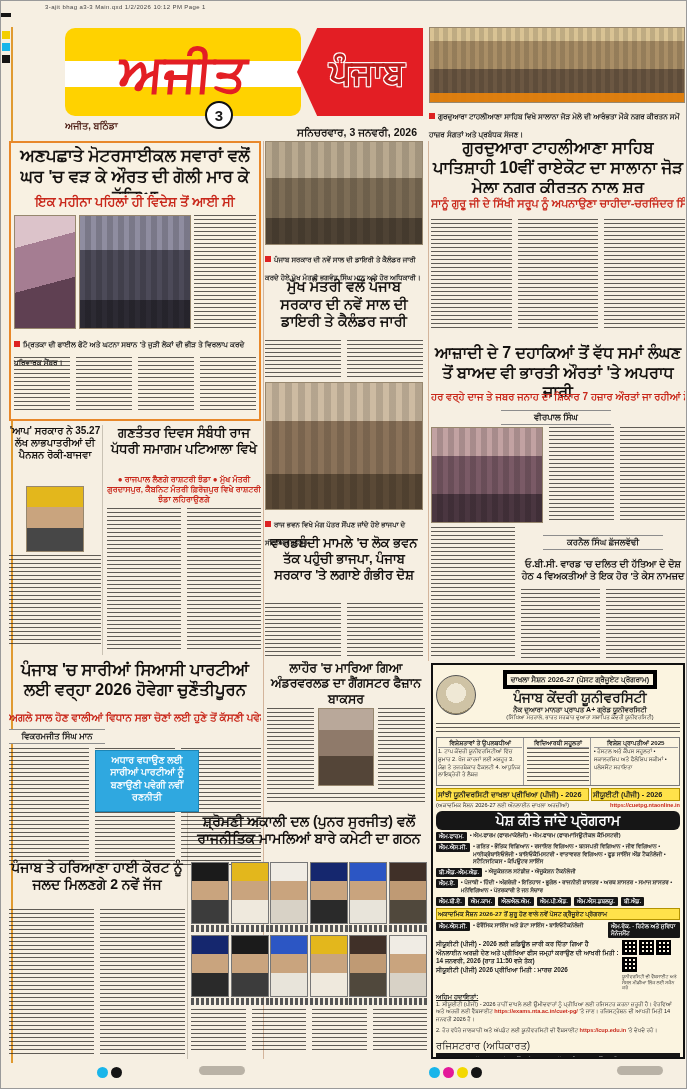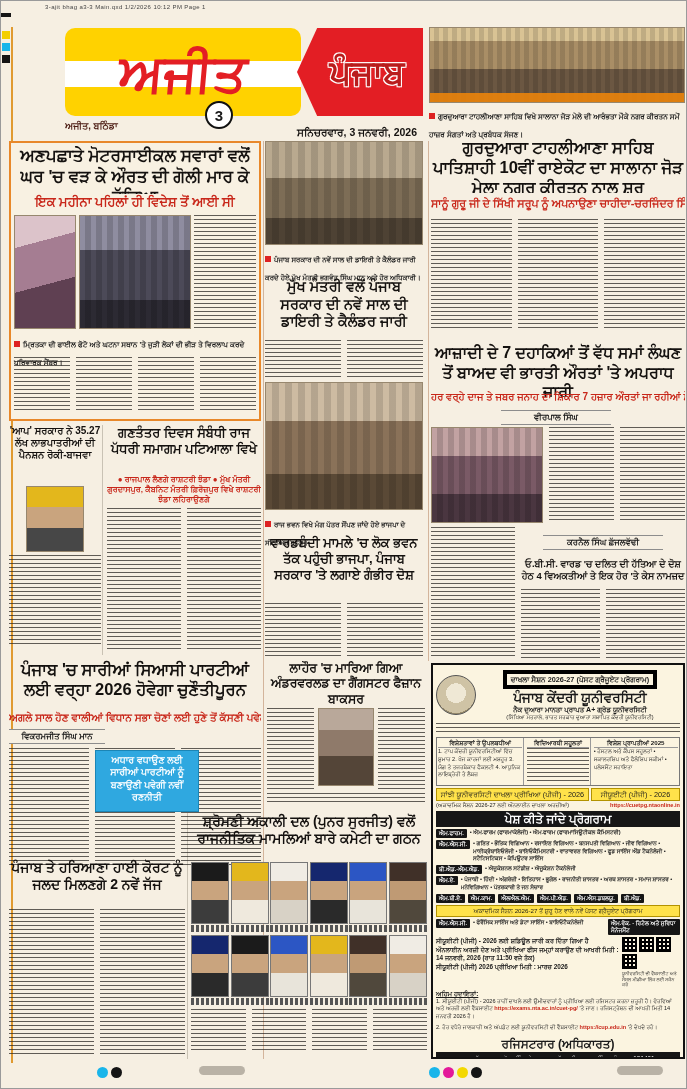--- a/index.html
+++ b/index.html
@@ -15,21 +15,21 @@
 .sub{font-weight:800;text-align:center;color:#c8271a;overflow:hidden;line-height:1.25}
 .cap{font-weight:700;color:#191919;overflow:hidden;line-height:1.3;text-align:justify}
 .by{font-weight:800;font-size:8.5px;text-align:center;border-top:1px solid #8d8d8d;border-bottom:1px solid #8d8d8d;padding:1px 2px;white-space:nowrap;overflow:hidden;background:#f6efe2}
 .dot{border-radius:50%;width:11px;height:11px}
 .vrule{position:absolute;width:1px;background:#d3b49b}
 .redsq{display:inline-block;width:6px;height:6px;background:#d22;margin-right:3px}
 .chip{background:#161616;color:#fff;font-size:5.8px;font-weight:700;padding:1px 3px;white-space:nowrap;align-self:flex-start;border-radius:1px}
 .qr{width:15px;height:15px;border:1.5px solid #000;background-image:repeating-linear-gradient(0deg,#000 0 2px,transparent 2px 4px),repeating-linear-gradient(90deg,#000 0 2px,transparent 2px 4px)}
 .adrow{display:flex;gap:3px;margin-top:2px;align-items:flex-start}
 .aditems{font-size:5.6px;line-height:1.35;color:#222;font-weight:600;flex:1}
-.adyellow{background:#ffe24a;border:1px solid #b39300;font-weight:400;text-align:center;overflow:hidden}
+.adyellow{background:#ffe24a;border:1px solid #b39300;font-weight:700;overflow:hidden}
 .adsmall{font-size:5.6px;line-height:1.4;color:#222}
 .urlred{color:#c8271a;font-weight:800}
 .portrait{width:38px;height:62px;border:1px solid #777}
 .pname{height:7px;background-image:repeating-linear-gradient(90deg,#555 0 3px,transparent 3px 5px);margin-top:1px}
 .t0{background:linear-gradient(180deg,#1b1b1b 0 30%,#c9a47e 30% 62%,#3c3c3c 62%)}
 .t1{background:linear-gradient(180deg,#e3b71c 0 30%,#c9a47e 30% 62%,#efe9dd 62%)}
 .t2{background:linear-gradient(180deg,#f0ece4 0 30%,#c9a47e 30% 62%,#d8d2c6 62%)}
 .t3{background:linear-gradient(180deg,#15276e 0 30%,#c9a47e 30% 62%,#2a2a2a 62%)}
 .t4{background:linear-gradient(180deg,#2c56c4 0 30%,#c9a47e 30% 62%,#e8e4da 62%)}
 .t5{background:linear-gradient(180deg,#403028 0 30%,#bf9a74 30% 62%,#50483c 62%)}
@@ -275,21 +275,21 @@
       </div>
     </div>
     <div style="display:flex;gap:2px;margin-top:2px">
       <div class="adyellow" style="flex:1.4;font-size:7.3px;padding:1px">ਸਾਂਝੀ ਯੂਨੀਵਰਸਿਟੀ ਦਾਖਲਾ ਪ੍ਰੀਖਿਆ (ਪੀਜੀ) - 2026</div>
       <div class="adyellow" style="flex:.8;font-size:7.3px;padding:1px">ਸੀਯੂਈਟੀ (ਪੀਜੀ) - 2026</div>
     </div>
     <div style="display:flex;justify-content:space-between;font-size:5.6px;margin-top:1px">
       <span>(ਅਕਾਦਮਿਕ ਸੈਸ਼ਨ 2026-27 ਲਈ ਔਨਲਾਈਨ ਦਾਖਲਾ ਅਰਜ਼ੀਆਂ)</span>
       <span class="urlred">https://cuetpg.ntaonline.in</span>
     </div>
-    <div style="background:#161616;color:#fff;border-radius:0;text-align:center;font-size:12px;font-weight:800;padding:1px;margin-top:2px">ਪੇਸ਼ ਕੀਤੇ ਜਾਂਦੇ ਪ੍ਰੋਗਰਾਮ</div>
+    <div style="background:#161616;color:#fff;border-radius:6px;text-align:center;font-size:14px;font-weight:800;padding:1px;margin-top:2px">ਪੇਸ਼ ਕੀਤੇ ਜਾਂਦੇ ਪ੍ਰੋਗਰਾਮ</div>
     <div class="adrow">
         <span class="chip">ਐਮ.ਫਾਰਮ.</span>
         <span class="aditems" style="height:8px;overflow:hidden">• ਐਮ.ਫਾਰਮ (ਫਾਰਮਾਕੋਲੋਜੀ)  • ਐਮ.ਫਾਰਮ (ਫਾਰਮਾਸਿਊਟੀਕਲ ਕੈਮਿਸਟਰੀ)</span>
       </div>
     <div class="adrow">
         <span class="chip">ਐਮ.ਐਸ.ਸੀ.</span>
         <span class="aditems" style="height:23px;overflow:hidden">• ਗਣਿਤ • ਭੌਤਿਕ ਵਿਗਿਆਨ • ਰਸਾਇਣ ਵਿਗਿਆਨ • ਬਨਸਪਤੀ ਵਿਗਿਆਨ • ਜੀਵ ਵਿਗਿਆਨ • ਮਾਈਕ੍ਰੋਬਾਇਓਲੋਜੀ • ਬਾਇਓਕੈਮਿਸਟਰੀ • ਵਾਤਾਵਰਣ ਵਿਗਿਆਨ • ਫੂਡ ਸਾਇੰਸ ਐਂਡ ਟੈਕਨੋਲੋਜੀ • ਸਟੈਟਿਸਟਿਕਸ • ਕੰਪਿਊਟਰ ਸਾਇੰਸ</span>
       </div>
     <div class="adrow">
         <span class="chip">ਬੀ.ਐਡ.-ਐਮ.ਐਡ.</span>
@@ -331,21 +331,21 @@
     <div class="adsmall" style="height:26px;overflow:hidden">
       <span>1. ਸੀਯੂਈਟੀ (ਪੀਜੀ) - 2026 ਰਾਹੀਂ ਦਾਖਲੇ ਲਈ ਉਮੀਦਵਾਰਾਂ ਨੂੰ ਪ੍ਰੀਖਿਆ ਲਈ ਰਜਿਸਟਰ ਕਰਨਾ ਜ਼ਰੂਰੀ ਹੈ। ਵੇਰਵਿਆਂ ਅਤੇ ਅਰਜ਼ੀ ਲਈ ਵੈੱਬਸਾਈਟ</span>
       <span class="urlred">https://exams.nta.ac.in/cuet-pg/</span>
       <span>'ਤੇ ਜਾਣ। ਰਜਿਸਟ੍ਰੇਸ਼ਨ ਦੀ ਆਖਰੀ ਮਿਤੀ 14 ਜਨਵਰੀ 2026 ਹੈ।</span>
     </div>
     <div class="adsmall" style="height:13px;overflow:hidden">
       <span>2. ਹੋਰ ਵਧੇਰੇ ਜਾਣਕਾਰੀ ਅਤੇ ਅੱਪਡੇਟ ਲਈ ਯੂਨੀਵਰਸਿਟੀ ਦੀ ਵੈੱਬਸਾਈਟ</span>
       <span class="urlred">https://cup.edu.in</span>
       <span>'ਤੇ ਦੇਖਦੇ ਰਹੋ।</span>
     </div>
-    <div style="font-size:12px;font-weight:700;text-align:center">ਰਜਿਸਟਰਾਰ (ਅਧਿਕਾਰਤ)</div>
+    <div style="font-size:10px;font-weight:400;text-align:left">ਰਜਿਸਟਰਾਰ (ਅਧਿਕਾਰਤ)</div>
     <div style="background:#161616;color:#fff;text-align:center;font-size:6.4px;line-height:1.5;padding:2px;margin-top:1px">
       <div>ਪਤਾ: ਘੁੱਦਾ-ਬਾਦਲ ਰੋਡ, ਪਿੰਡ ਤੇ ਡਾਕਖਾਨਾ ਘੁੱਦਾ, ਜ਼ਿਲ੍ਹਾ - ਬਠਿੰਡਾ, ਪੰਜਾਬ - 151401</div>
       <div>
         <span>ਵਧੇਰੇ ਜਾਣਕਾਰੀ ਲਈ ਈਮੇਲ: </span><span style="color:#ffe24a;font-weight:800">admissionscup@cup.edu.in</span><span>; ਫੋਨ: 0164-2864179</span>
       </div>
     </div>
   </div>
 
   <div class="abs dot" style="left:96px;top:1066px;background:#19b5ea"></div>
   <div class="abs dot" style="left:110px;top:1066px;background:#141414"></div>

